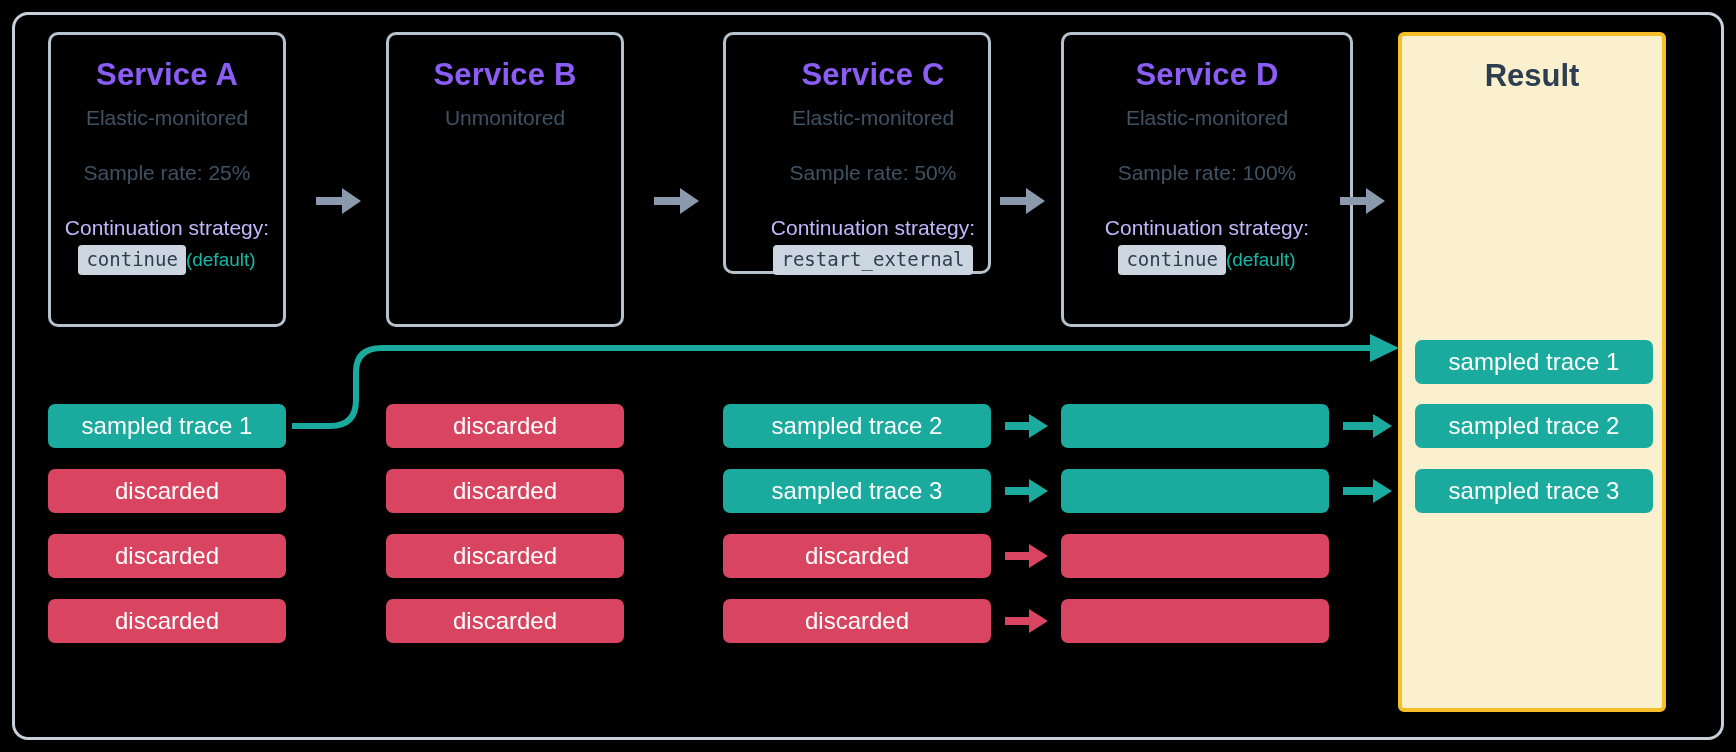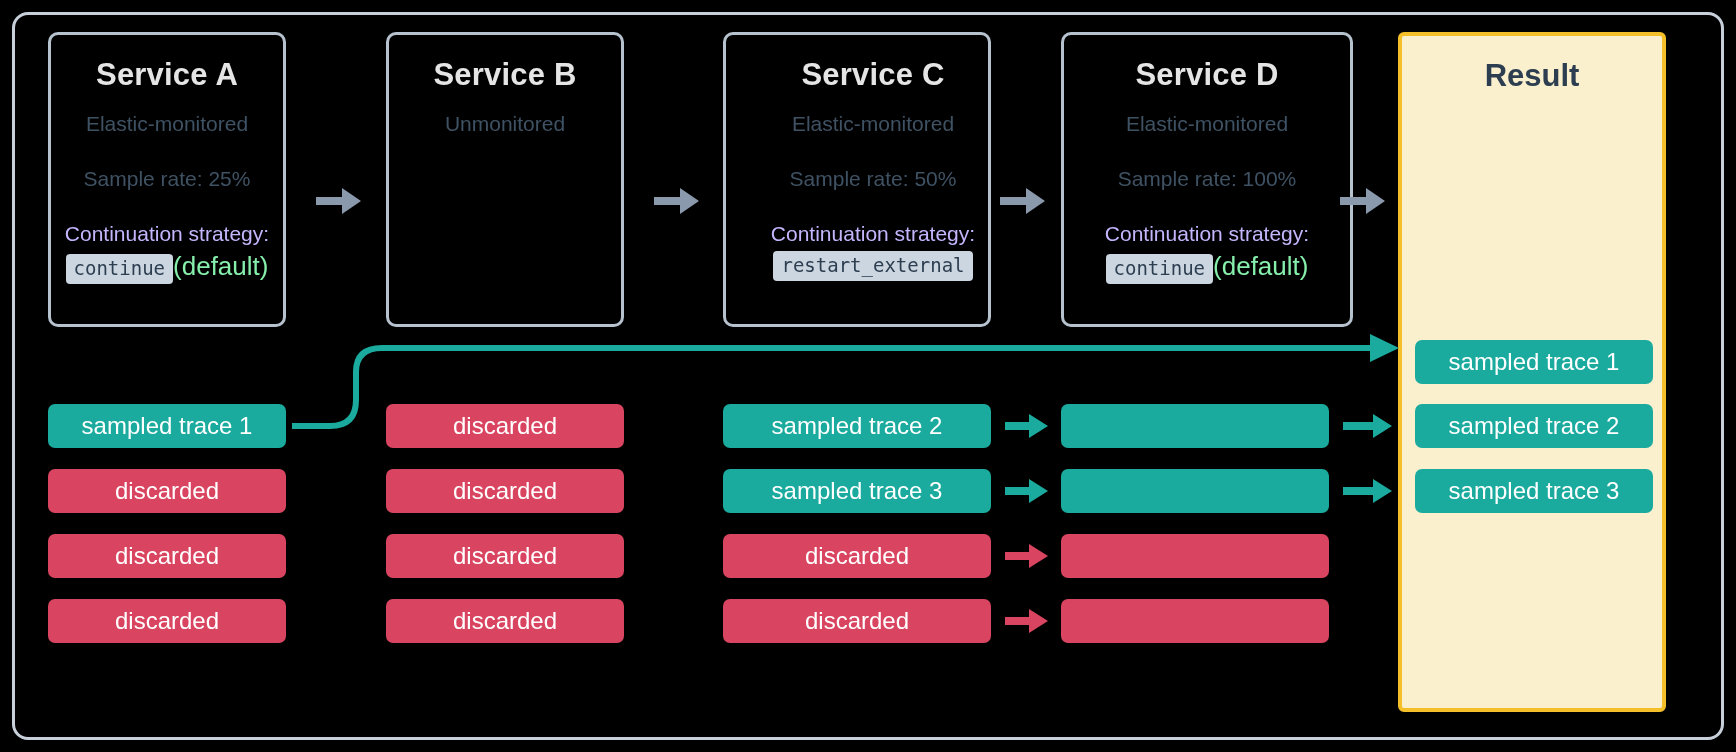--- a/index.html
+++ b/index.html
@@ -37,24 +37,24 @@
     box-sizing: border-box;
     border: 3px solid #b6c2ce;
     border-radius: 10px;
     background: #000000;
     text-align: center;
     padding-top: 22px;
   }
   .service-title {
     font-size: 31px;
     font-weight: bold;
-    color: #e5e5e5;
+    color: #8b5cf6;
     letter-spacing: 0.2px;
     line-height: 1.15;
-    margin: 0 0 18px 0;
+    margin: 0 0 12px 0;
   }
   .service-line {
     font-size: 21px;
     color: #3f5264;
     line-height: 1.2;
     margin: 0 0 30px 0;
   }
   .service-strategy-label {
     font-size: 21px;
     color: #c4b5fd;
@@ -73,22 +73,22 @@
     background: #ccd6e0;
     color: #2c3e50;
     font-family: "DejaVu Sans Mono", monospace;
     font-size: 19px;
     padding: 3px 8px 4px 8px;
     border-radius: 4px;
     white-space: nowrap;
     line-height: 1.2;
   }
   .badge-note {
-    font-size: 26px;
-    color: #86efac;
+    font-size: 19px;
+    color: #14b8a6;
     white-space: nowrap;
   }
 
   
   #result-box {
     position: absolute;
     box-sizing: border-box;
     border: 4px solid #f5bf2a;
     border-radius: 6px;
     background: #fbf0ce;
@@ -145,21 +145,21 @@
       <code class="badge">continue</code>
       <span class="badge-note">(default)</span>
     </div>
   </div>
 
   <div class="service-box" style="left:386px; top:32px; width:238px; height:295px;">
     <div class="service-title">Service B</div>
     <div class="service-line">Unmonitored</div>
   </div>
 
-  <div class="service-box" style="left:723px; top:32px; width:268px; height:295px;padding-left:32px;">
+  <div class="service-box" style="left:723px; top:32px; width:268px; height:242px;padding-left:32px;">
     <div class="service-title">Service C</div>
     <div class="service-line">Elastic-monitored</div>
     <div class="service-line">Sample rate: 50%</div>
     <div class="service-strategy-label">Continuation strategy:</div>
     <div class="strategy-row">
       <code class="badge">restart_external</code>
     </div>
   </div>
 
   <div class="service-box" style="left:1061px; top:32px; width:292px; height:295px;">

